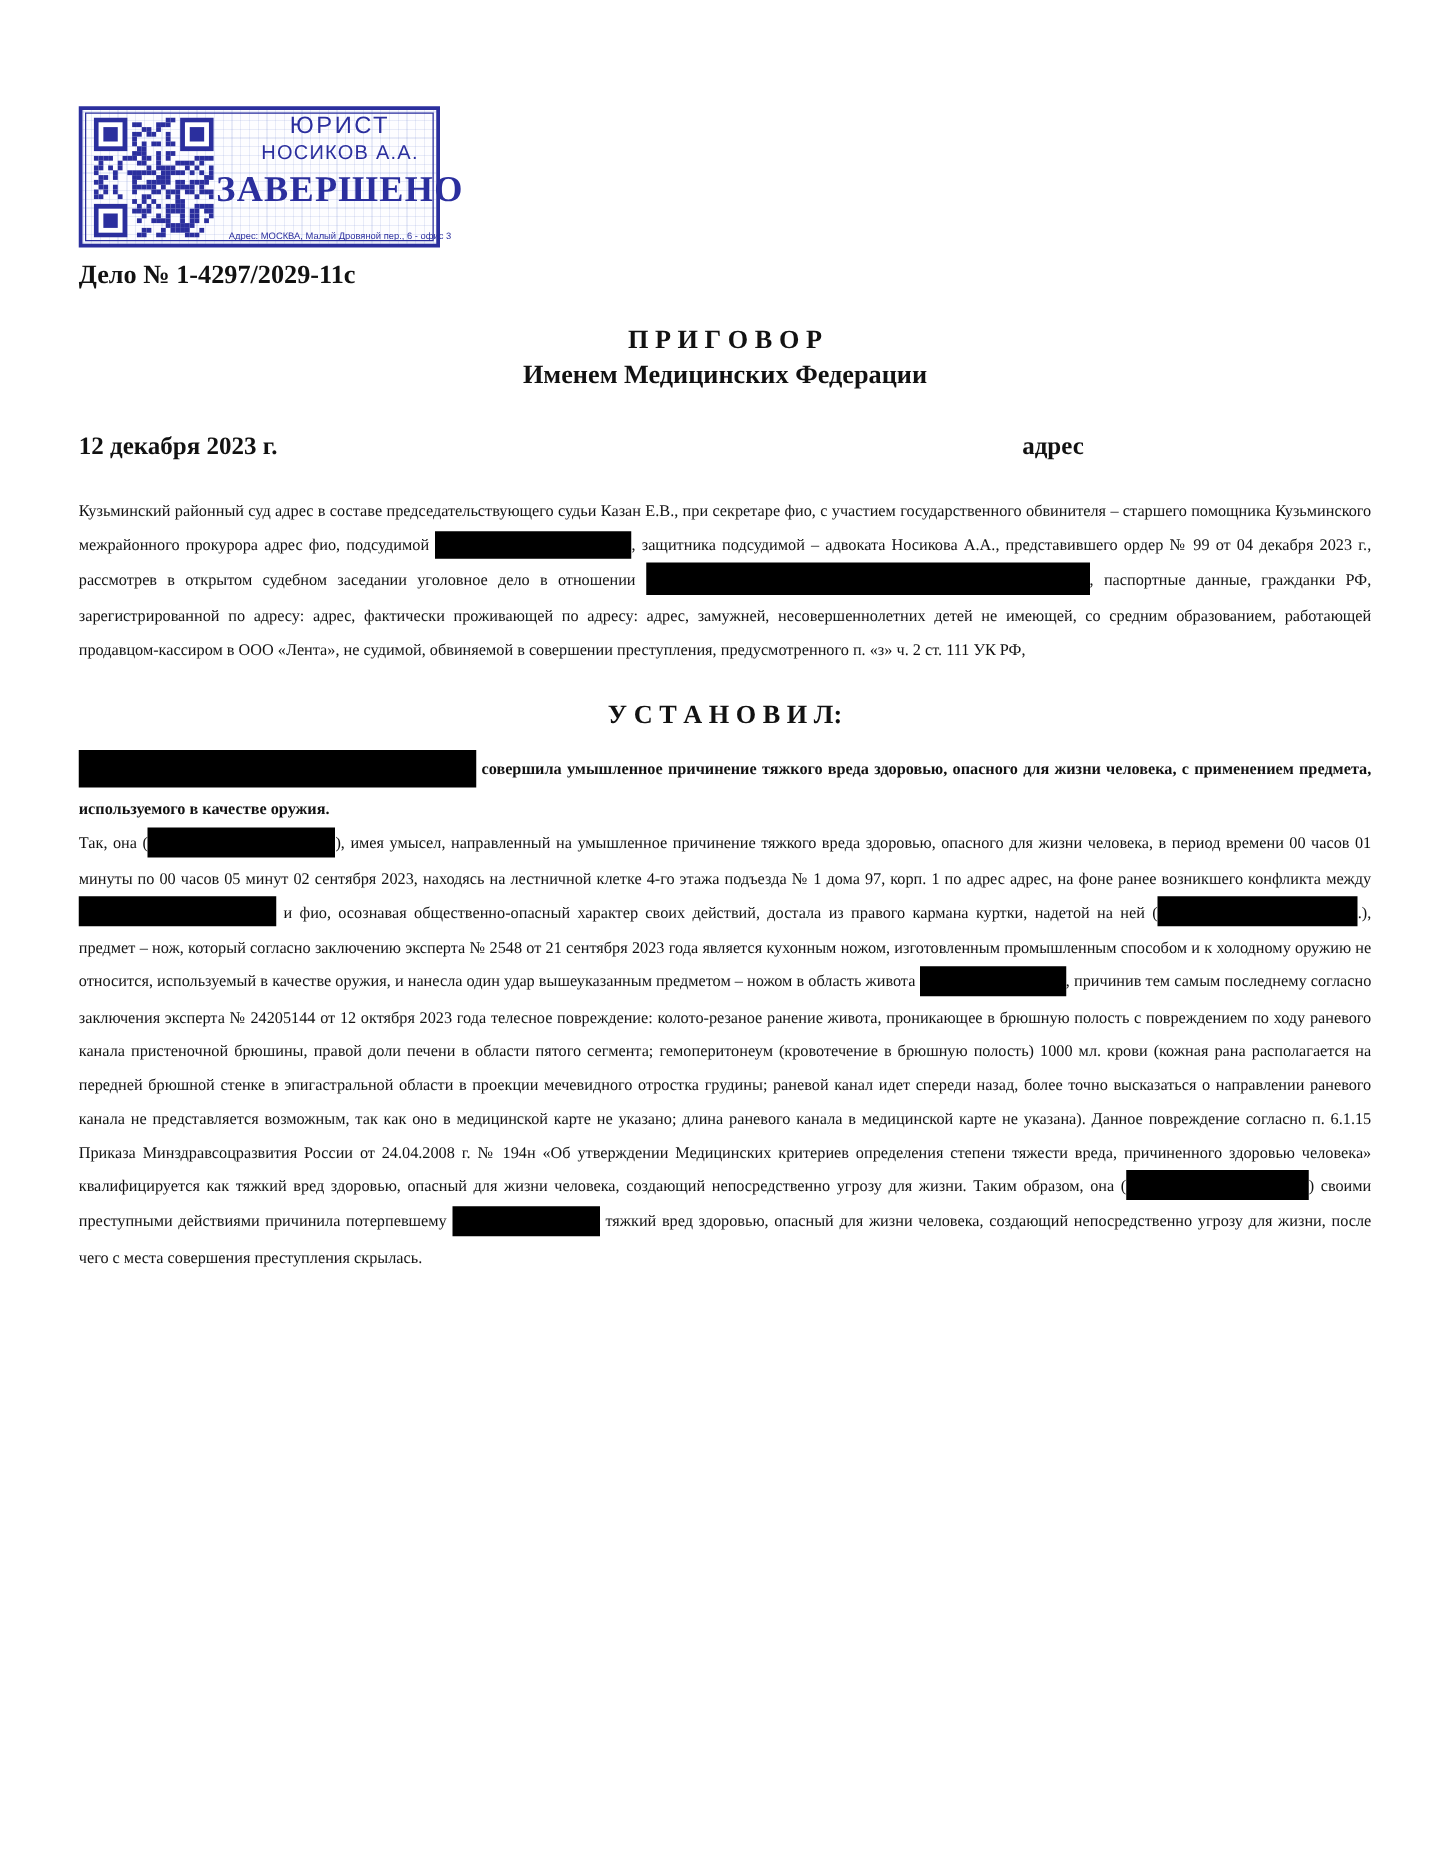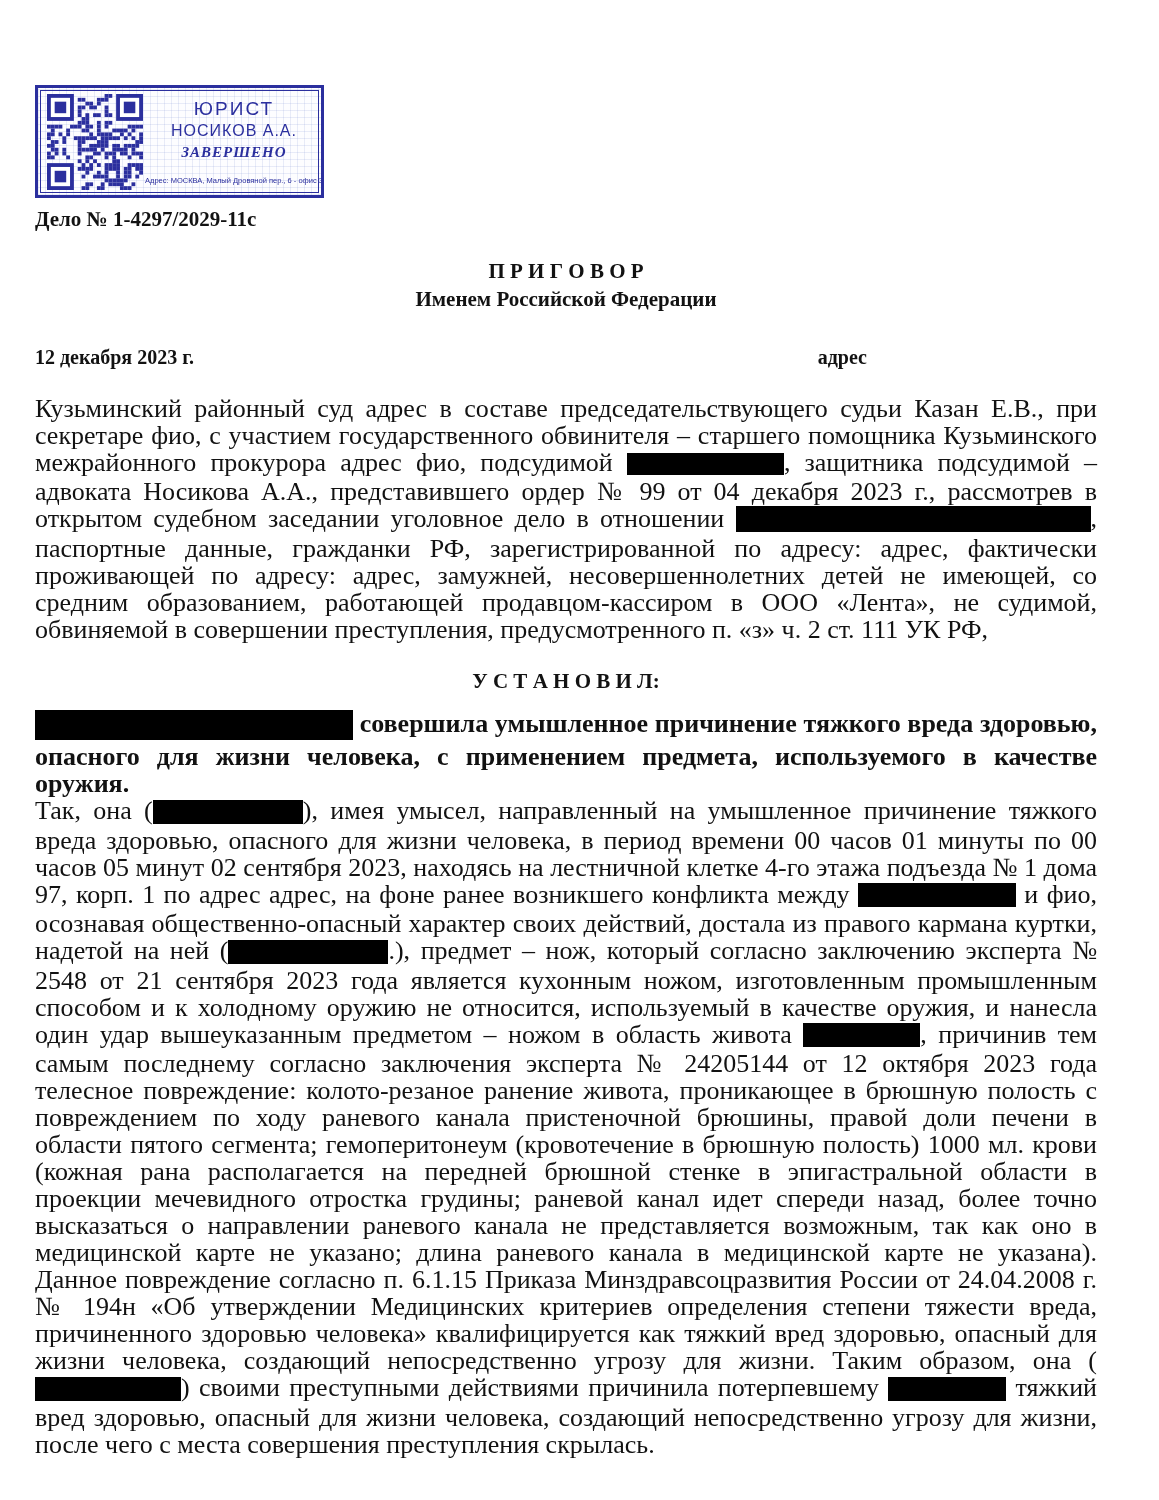--- a/index.html
+++ b/index.html
@@ -7,21 +7,21 @@
     width: 1159px; height: 1500px;
     background: #ffffff;
     overflow: hidden;
     font-family: "Liberation Serif", "DejaVu Serif", serif;
     color: #121212;
     position: relative;
     box-sizing: border-box;
   }
   .page {
     position: absolute; inset: 0;
-    padding: 85px 62px 0 35px;
+    padding: 85px 62px 0 63px;
     box-sizing: border-box;
   }
   
   .stamp {
     width: 289px; height: 113px;
     border: 3px solid #2b2f9e;
     box-sizing: border-box;
     background:
       repeating-linear-gradient(0deg, rgba(120,140,210,.16) 0 1px, transparent 1px 7px),
       repeating-linear-gradient(90deg, rgba(120,140,210,.16) 0 1px, transparent 1px 7px),
@@ -38,32 +38,32 @@
   .stamp-text {
     flex: 1 1 auto;
     display: flex; flex-direction: column;
     align-items: center; justify-content: center;
     color: #2b2f9e; text-align: center;
     padding-right: 4px;
     line-height: 1.12;
   }
   .stamp-title { font-family: "Liberation Sans", sans-serif; font-size: 19px; letter-spacing: 2px; }
   .stamp-name  { font-family: "Liberation Sans", sans-serif; font-size: 16px; letter-spacing: 1px; margin-top: 3px; text-align: right; }
-  .stamp-status{ font-family: "Liberation Serif", serif; font-weight: bold; font-size: 15px; letter-spacing: 1px; margin-top: 4px; font-style: italic; }
+  .stamp-status{ font-family: "Liberation Serif", serif; font-weight: bold; font-size: 29px; letter-spacing: 1px; margin-top: 4px; }
   .stamp-address{ font-family: "Liberation Sans", sans-serif; font-size: 7.5px; margin-top: 16px; white-space: nowrap; }
   
   .case-number { font-size: 21px; font-weight: bold; margin-top: 9px; }
   .doc-title   { text-align: center; font-weight: bold; font-size: 21px; margin-top: 27px; }
   .doc-subtitle{ text-align: center; font-weight: bold; font-size: 21px; margin-top: 3px; }
   .date-row { display: flex; justify-content: space-between; margin-top: 34px; font-weight: bold; font-size: 20px; }
   .date-row .place { margin-right: 230px; }
   .section-heading { text-align: center; font-weight: bold; font-size: 21px; margin-top: 26px; margin-bottom: 16px; }
   .body-block { margin-top: 26px; }
   p.para {
-    margin: 0; font-size: 26px; line-height: 27px;
+    margin: 0; font-size: 13px; line-height: 27px;
     text-align: justify;
   }
   p.para.bold { font-weight: bold; }
   p.para.justify-last { text-align-last: justify; }
   .redaction {
     display: inline-block;
     background: #000;
     vertical-align: middle;
     margin-bottom: 3px;
   }
@@ -301,21 +301,21 @@
         <div class="stamp-name">НОСИКОВ А.А.</div>
         <div class="stamp-status">ЗАВЕРШЕНО</div>
         <div class="stamp-address">Адрес: МОСКВА, Малый Дровяной пер., 6 - офис 3</div>
       </div>
     </div>
   </div>
 
   <div class="case-number">Дело № 1-4297/2029-11с</div>
 
   <div class="doc-title">П Р И Г О В О Р</div>
-  <div class="doc-subtitle">Именем Российской Федерации</div>
+  <div class="doc-subtitle">Именем Медицинских Федерации</div>
 
   <div class="date-row">
     <span class="date">12 декабря 2023 г.</span>
     <span class="place">адрес</span>
   </div>
 
   <div class="body-block" id="intro-block">
       <p class="para"><span>Кузьминский районный суд адрес в составе председательствующего судьи Казан Е.В., при секретаре фио, с участием государственного обвинителя – старшего помощника Кузьминского межрайонного прокурора адрес фио, подсудимой </span><span class="redaction" style="width: 157px; height: 22px;"></span><span>, защитника подсудимой – адвоката Носикова А.А., представившего ордер № 99 от 04 декабря 2023 г., рассмотрев в открытом судебном заседании уголовное дело в отношении </span><span class="redaction" style="width: 355px; height: 26px;"></span><span>, паспортные данные, гражданки РФ, зарегистрированной по адресу: адрес, фактически проживающей по адресу: адрес, замужней, несовершеннолетних детей не имеющей, со средним образованием, работающей продавцом-кассиром в ООО «Лента», не судимой, обвиняемой в совершении преступления, предусмотренного п. «з» ч. 2 ст. 111 УК РФ,</span></p>
     </div>
 

